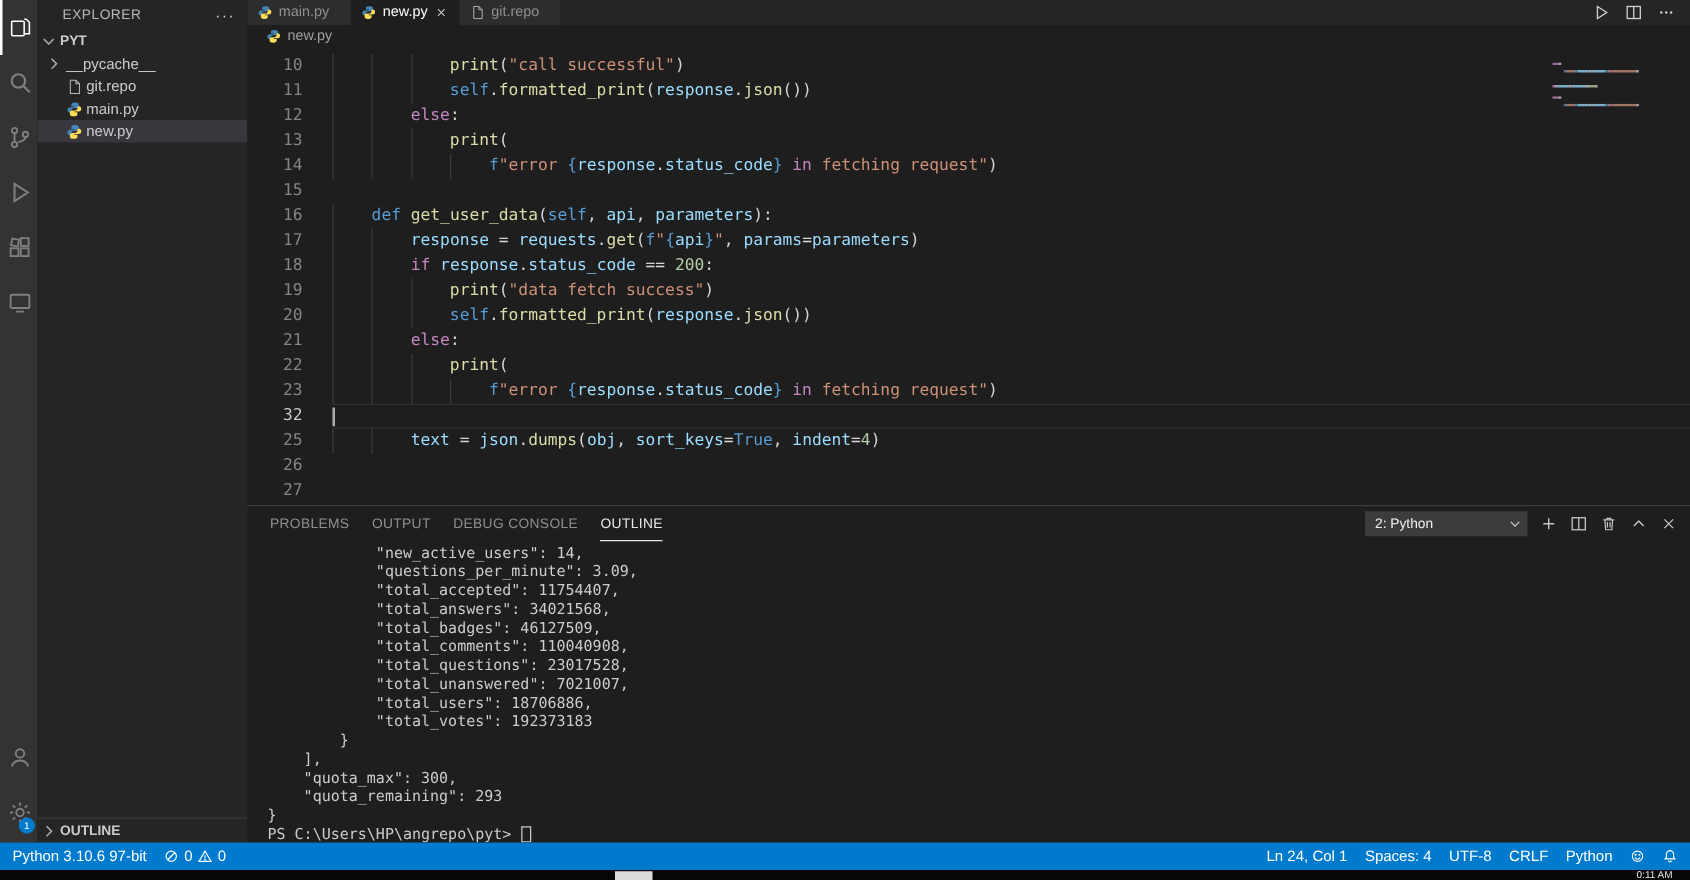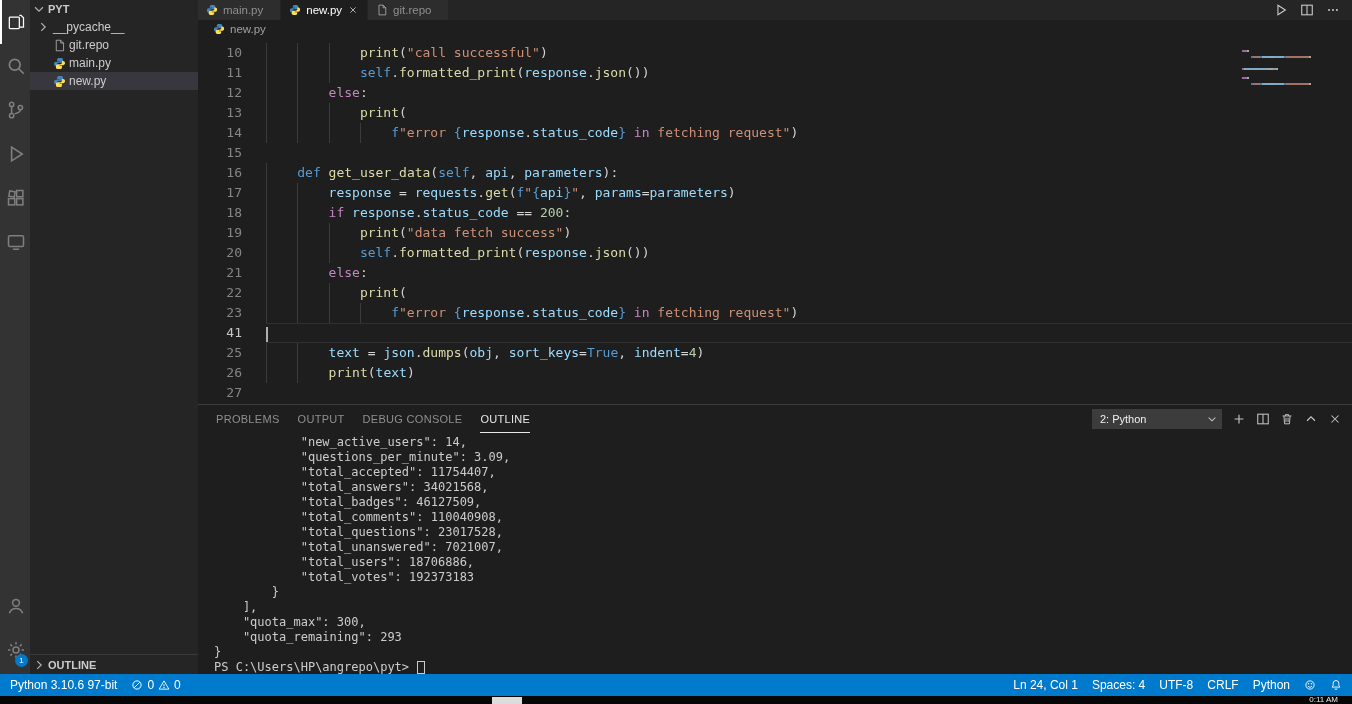--- a/index.html
+++ b/index.html
@@ -169,20 +169,24 @@
                 <circle cx="8" cy="8" r="2.4"></circle>
                 <path d="M8 1.6v2M8 12.4v2M1.6 8h2M12.4 8h2M3.5 3.5l1.4 1.4M11.1 11.1l1.4 1.4M12.5 3.5l-1.4 1.4M4.9 11.1l-1.4 1.4"></path>
               </svg>
             </span>
           <span class="badge">1</span>
         </div>
       </div>
     </div>
 
     <div class="sidebar">
+      <div class="sidebar-header">
+        <span>EXPLORER</span>
+        <span class="more-dots">···</span>
+      </div>
       <div class="section-header">
         <span class="chev">
             <svg viewBox="0 0 16 16" fill="none" stroke="currentColor" stroke-width="1.4">
               <path d="M3.5 6 8 10.5 12.5 6"></path>
             </svg>
           </span>
         <span>PYT</span>
       </div>
       <div class="tree">
           <div class="tree-item">
@@ -311,21 +315,21 @@
             <div class="line-num">14</div>
             <div class="line-num">15</div>
             <div class="line-num">16</div>
             <div class="line-num">17</div>
             <div class="line-num">18</div>
             <div class="line-num">19</div>
             <div class="line-num">20</div>
             <div class="line-num">21</div>
             <div class="line-num">22</div>
             <div class="line-num">23</div>
-            <div class="line-num active">41</div>
+            <div class="line-num active">32</div>
             <div class="line-num">25</div>
             <div class="line-num">26</div>
             <div class="line-num">27</div>
           </div>
         <div class="code">
             <div class="code-line"><span class="indent"></span><span class="indent"></span><span class="indent"></span><span class="tok-fn">print</span><span class="tok-p">(</span><span class="tok-str">"call successful"</span><span class="tok-p">)</span></div>
             <div class="code-line"><span class="indent"></span><span class="indent"></span><span class="indent"></span><span class="tok-self">self</span><span class="tok-p">.</span><span class="tok-fn">formatted_print</span><span class="tok-p">(</span><span class="tok-var">response</span><span class="tok-p">.</span><span class="tok-fn">json</span><span class="tok-p">())</span></div>
             <div class="code-line"><span class="indent"></span><span class="indent"></span><span class="tok-ctrl">else</span><span class="tok-p">:</span></div>
             <div class="code-line"><span class="indent"></span><span class="indent"></span><span class="indent"></span><span class="tok-fn">print</span><span class="tok-p">(</span></div>
             <div class="code-line"><span class="indent"></span><span class="indent"></span><span class="indent"></span><span class="indent"></span><span class="tok-kw">f</span><span class="tok-str">"error </span><span class="tok-brace">{</span><span class="tok-var">response</span><span class="tok-p">.</span><span class="tok-var">status_code</span><span class="tok-brace">}</span><span class="tok-str"> </span><span class="tok-ctrl">in</span><span class="tok-str"> fetching request"</span><span class="tok-p">)</span></div>
@@ -333,21 +337,20 @@
             <div class="code-line"><span class="indent"></span><span class="tok-kw">def</span><span class="tok-p"> </span><span class="tok-fndef">get_user_data</span><span class="tok-p">(</span><span class="tok-self">self</span><span class="tok-p">, </span><span class="tok-var">api</span><span class="tok-p">, </span><span class="tok-var">parameters</span><span class="tok-p">):</span></div>
             <div class="code-line"><span class="indent"></span><span class="indent"></span><span class="tok-var">response</span><span class="tok-op"> = </span><span class="tok-var">requests</span><span class="tok-p">.</span><span class="tok-fn">get</span><span class="tok-p">(</span><span class="tok-kw">f</span><span class="tok-str">"</span><span class="tok-brace">{</span><span class="tok-var">api</span><span class="tok-brace">}</span><span class="tok-str">"</span><span class="tok-p">, </span><span class="tok-var">params</span><span class="tok-op">=</span><span class="tok-var">parameters</span><span class="tok-p">)</span></div>
             <div class="code-line"><span class="indent"></span><span class="indent"></span><span class="tok-ctrl">if</span><span class="tok-p"> </span><span class="tok-var">response</span><span class="tok-p">.</span><span class="tok-var">status_code</span><span class="tok-op"> == </span><span class="tok-num">200</span><span class="tok-p">:</span></div>
             <div class="code-line"><span class="indent"></span><span class="indent"></span><span class="indent"></span><span class="tok-fn">print</span><span class="tok-p">(</span><span class="tok-str">"data fetch success"</span><span class="tok-p">)</span></div>
             <div class="code-line"><span class="indent"></span><span class="indent"></span><span class="indent"></span><span class="tok-self">self</span><span class="tok-p">.</span><span class="tok-fn">formatted_print</span><span class="tok-p">(</span><span class="tok-var">response</span><span class="tok-p">.</span><span class="tok-fn">json</span><span class="tok-p">())</span></div>
             <div class="code-line"><span class="indent"></span><span class="indent"></span><span class="tok-ctrl">else</span><span class="tok-p">:</span></div>
             <div class="code-line"><span class="indent"></span><span class="indent"></span><span class="indent"></span><span class="tok-fn">print</span><span class="tok-p">(</span></div>
             <div class="code-line"><span class="indent"></span><span class="indent"></span><span class="indent"></span><span class="indent"></span><span class="tok-kw">f</span><span class="tok-str">"error </span><span class="tok-brace">{</span><span class="tok-var">response</span><span class="tok-p">.</span><span class="tok-var">status_code</span><span class="tok-brace">}</span><span class="tok-str"> </span><span class="tok-ctrl">in</span><span class="tok-str"> fetching request"</span><span class="tok-p">)</span></div>
             <div class="code-line current"><span class="cursor"></span></div>
             <div class="code-line"><span class="indent"></span><span class="indent"></span><span class="tok-var">text</span><span class="tok-op"> = </span><span class="tok-var">json</span><span class="tok-p">.</span><span class="tok-fn">dumps</span><span class="tok-p">(</span><span class="tok-var">obj</span><span class="tok-p">, </span><span class="tok-var">sort_keys</span><span class="tok-op">=</span><span class="tok-kw">True</span><span class="tok-p">, </span><span class="tok-var">indent</span><span class="tok-op">=</span><span class="tok-num">4</span><span class="tok-p">)</span></div>
-            <div class="code-line"><span class="indent"></span><span class="indent"></span><span class="tok-fn">print</span><span class="tok-p">(</span><span class="tok-var">text</span><span class="tok-p">)</span></div>
           </div>
         <div class="minimap">
             <div class="mm-row"><span class="mm-sp" style="width: 12.6px;"></span><span class="mm-seg tok-fn" style="width: 5.25px;"></span><span class="mm-seg tok-p" style="width: 2px;"></span><span class="mm-seg tok-str" style="width: 17.85px;"></span><span class="mm-seg tok-p" style="width: 2px;"></span></div>
             <div class="mm-row"><span class="mm-sp" style="width: 12.6px;"></span><span class="mm-seg tok-self" style="width: 4.2px;"></span><span class="mm-seg tok-p" style="width: 2px;"></span><span class="mm-seg tok-fn" style="width: 15.75px;"></span><span class="mm-seg tok-p" style="width: 2px;"></span><span class="mm-seg tok-var" style="width: 8.4px;"></span><span class="mm-seg tok-p" style="width: 2px;"></span><span class="mm-seg tok-fn" style="width: 4.2px;"></span><span class="mm-seg tok-p" style="width: 3.15px;"></span></div>
             <div class="mm-row"><span class="mm-sp" style="width: 8.4px;"></span><span class="mm-seg tok-ctrl" style="width: 4.2px;"></span><span class="mm-seg tok-p" style="width: 2px;"></span></div>
             <div class="mm-row"><span class="mm-sp" style="width: 12.6px;"></span><span class="mm-seg tok-fn" style="width: 5.25px;"></span><span class="mm-seg tok-p" style="width: 2px;"></span></div>
             <div class="mm-row"><span class="mm-sp" style="width: 16.8px;"></span><span class="mm-seg tok-kw" style="width: 2px;"></span><span class="mm-seg tok-str" style="width: 7.35px;"></span><span class="mm-seg tok-brace" style="width: 2px;"></span><span class="mm-seg tok-var" style="width: 8.4px;"></span><span class="mm-seg tok-p" style="width: 2px;"></span><span class="mm-seg tok-var" style="width: 11.55px;"></span><span class="mm-seg tok-brace" style="width: 2px;"></span><span class="mm-seg tok-str" style="width: 2px;"></span><span class="mm-seg tok-ctrl" style="width: 2.1px;"></span><span class="mm-seg tok-str" style="width: 18.9px;"></span><span class="mm-seg tok-p" style="width: 2px;"></span></div>
             <div class="mm-row"></div>
             <div class="mm-row"><span class="mm-sp" style="width: 4.2px;"></span><span class="mm-seg tok-kw" style="width: 3.15px;"></span><span class="mm-seg tok-p" style="width: 2px;"></span><span class="mm-seg tok-fndef" style="width: 13.65px;"></span><span class="mm-seg tok-p" style="width: 2px;"></span><span class="mm-seg tok-self" style="width: 4.2px;"></span><span class="mm-seg tok-p" style="width: 2.1px;"></span><span class="mm-seg tok-var" style="width: 3.15px;"></span><span class="mm-seg tok-p" style="width: 2.1px;"></span><span class="mm-seg tok-var" style="width: 10.5px;"></span><span class="mm-seg tok-p" style="width: 2.1px;"></span></div>
             <div class="mm-row"><span class="mm-sp" style="width: 8.4px;"></span><span class="mm-seg tok-var" style="width: 8.4px;"></span><span class="mm-seg tok-op" style="width: 3.15px;"></span><span class="mm-seg tok-var" style="width: 8.4px;"></span><span class="mm-seg tok-p" style="width: 2px;"></span><span class="mm-seg tok-fn" style="width: 3.15px;"></span><span class="mm-seg tok-p" style="width: 2px;"></span><span class="mm-seg tok-kw" style="width: 2px;"></span><span class="mm-seg tok-str" style="width: 2px;"></span><span class="mm-seg tok-brace" style="width: 2px;"></span><span class="mm-seg tok-var" style="width: 3.15px;"></span><span class="mm-seg tok-brace" style="width: 2px;"></span><span class="mm-seg tok-str" style="width: 2px;"></span><span class="mm-seg tok-p" style="width: 2.1px;"></span><span class="mm-seg tok-var" style="width: 6.3px;"></span><span class="mm-seg tok-op" style="width: 2px;"></span><span class="mm-seg tok-var" style="width: 10.5px;"></span><span class="mm-seg tok-p" style="width: 2px;"></span></div>

